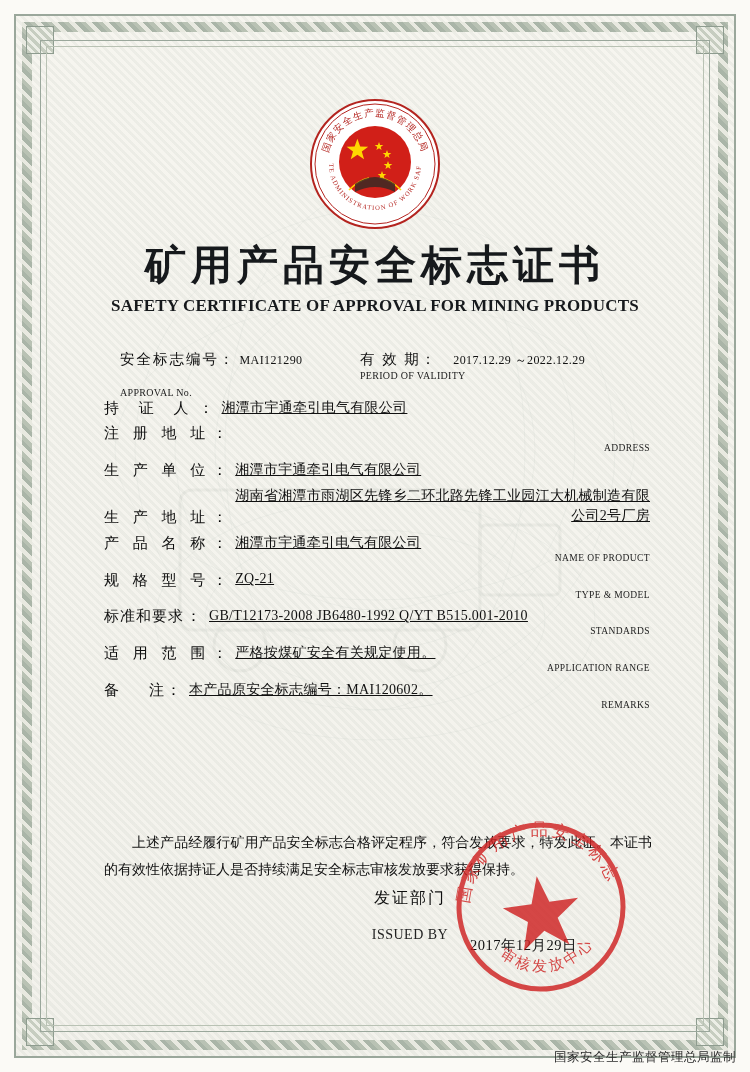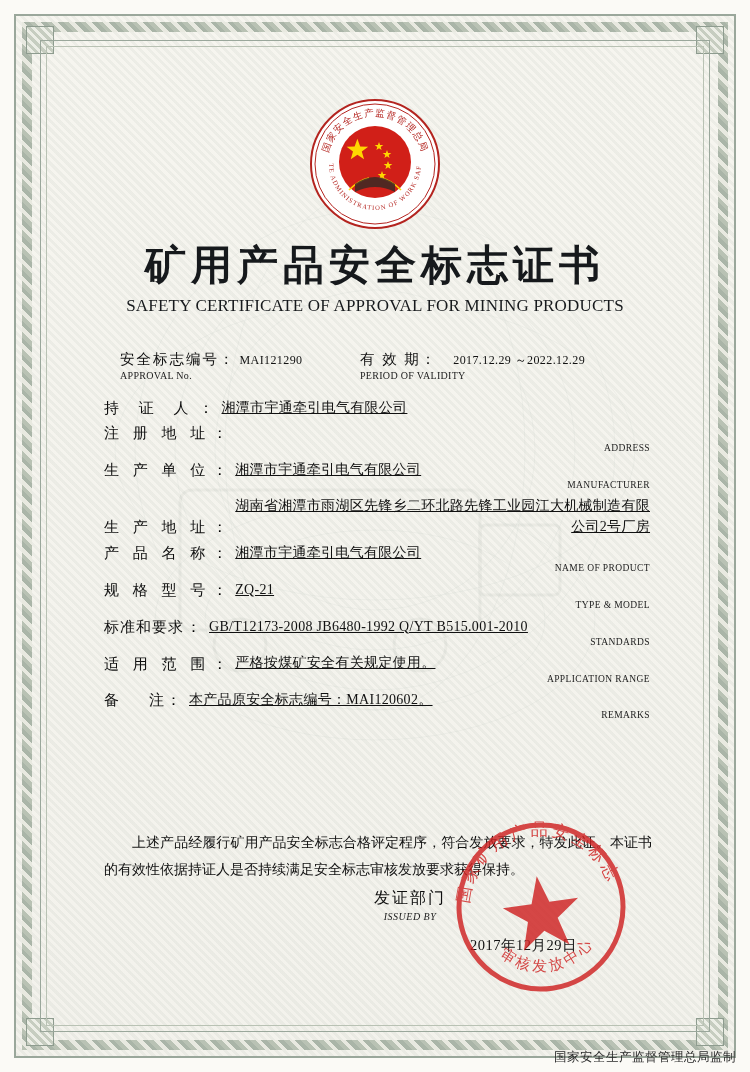--- a/index.html
+++ b/index.html
@@ -106,21 +106,21 @@
     letter-spacing: 5px;
     color: #16191c;
   }
   .title-en {
     position: absolute;
     left: 0; right: 0;
     top: 296px;
     text-align: center;
     font-family: "Liberation Serif", serif;
     font-size: 17px;
-    font-weight: normal;
+    font-weight: bold;
     letter-spacing: 0.2px;
     color: #16191c;
   }
 
   
   .head-row {
     position: absolute;
     left: 120px;
     top: 350px;
     width: 520px;
@@ -142,21 +142,21 @@
   .val {
     font-size: 12px;
     color: #111;
     font-family: "Liberation Serif", serif;
     letter-spacing: 0.4px;
     white-space: nowrap;
   }
   .head-left { position: absolute; left: 0; top: 0; }
   .head-left .lbl-cn { display: inline; text-align: center; }
   .head-left .val { display: inline; margin-left: 4px; }
-  .head-left .lbl-en { display: block; margin-top: 1px; }
+  .head-left .lbl-en { display: block; margin-top: 18px; }
   .head-right { position: absolute; left: 240px; top: 0; }
   .head-right .lbl-cn { display: inline; }
   .head-right .val { display: inline; margin-left: 16px; }
   .head-right .lbl-en { display: block; margin-top: 1px; }
 
   
   .fields {
     position: absolute;
     left: 104px;
     top: 398px;
@@ -222,21 +222,21 @@
 
   
   .issued {
     position: absolute;
     left: 350px;
     top: 888px;
     text-align: center;
     width: 120px;
   }
   .issued .cn { font-size: 16px; letter-spacing: 2px; color: #0f0f0f; }
-  .issued .en { font-size: 10px; letter-spacing: 0.5px; color: #222; margin-top: 2px; font-style: italic;}
+  .issued .en { font-size: 14px; letter-spacing: 0.5px; color: #222; margin-top: 18px;}
 
   .issue-date {
     position: absolute;
     left: 470px;
     top: 936px;
     font-size: 14.5px;
     color: #111;
     letter-spacing: 0.5px;
   }
 
@@ -369,21 +369,20 @@
       </div>
       <div class="f-en">ADDRESS</div>
     </div>
 
     <div class="field">
       <div class="row1">
         <span class="f-cn lab-manu">生 产 单 位</span>
         <span class="f-sep">：</span>
         <span class="f-val">湘潭市宇通牵引电气有限公司</span>
       </div>
-      <div class="f-en">MANUFACTURER</div>
     </div>
 
     <div class="field">
       <div class="row1">
         <span class="f-cn lab-prodaddr">生 产 地 址</span>
         <span class="f-sep">：</span>
         <span class="f-val">湖南省湘潭市雨湖区先锋乡二环北路先锋工业园江大机械制造有限公司2号厂房</span>
       </div>
       <div class="f-en"></div>
     </div>

